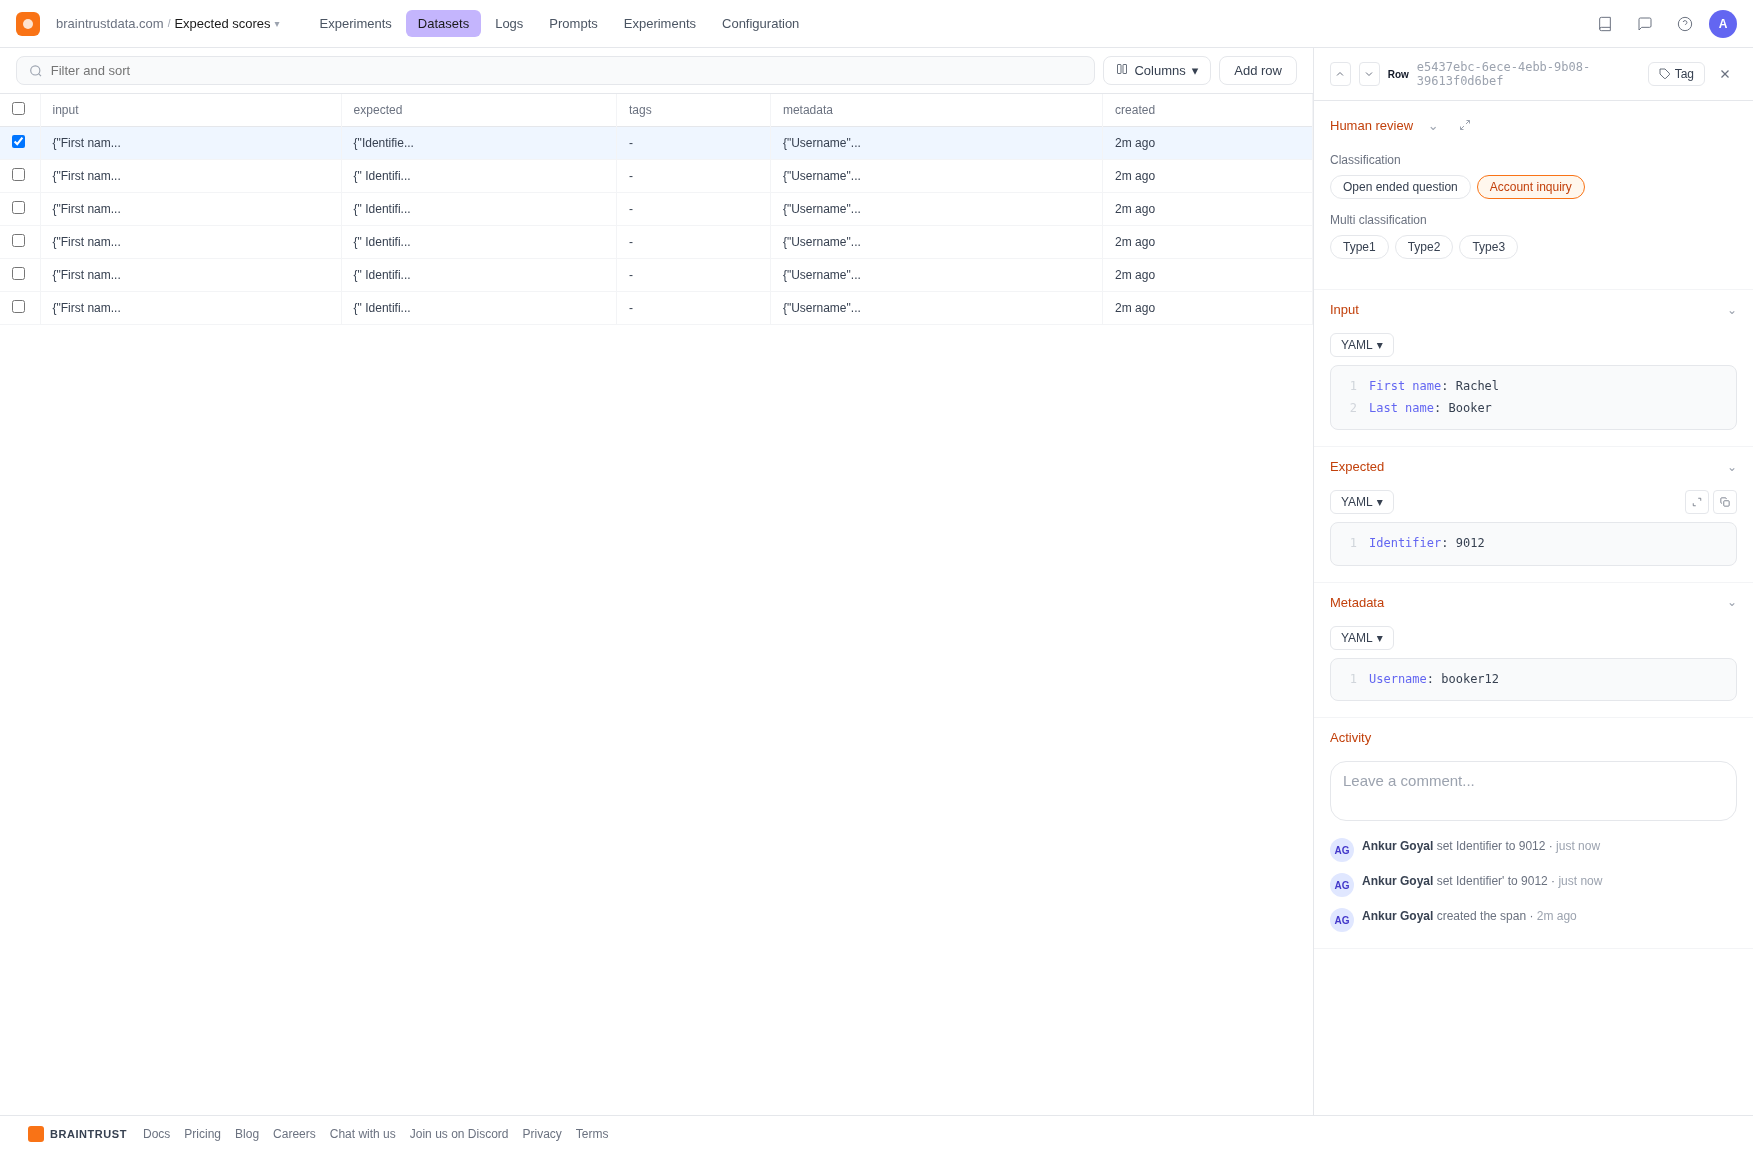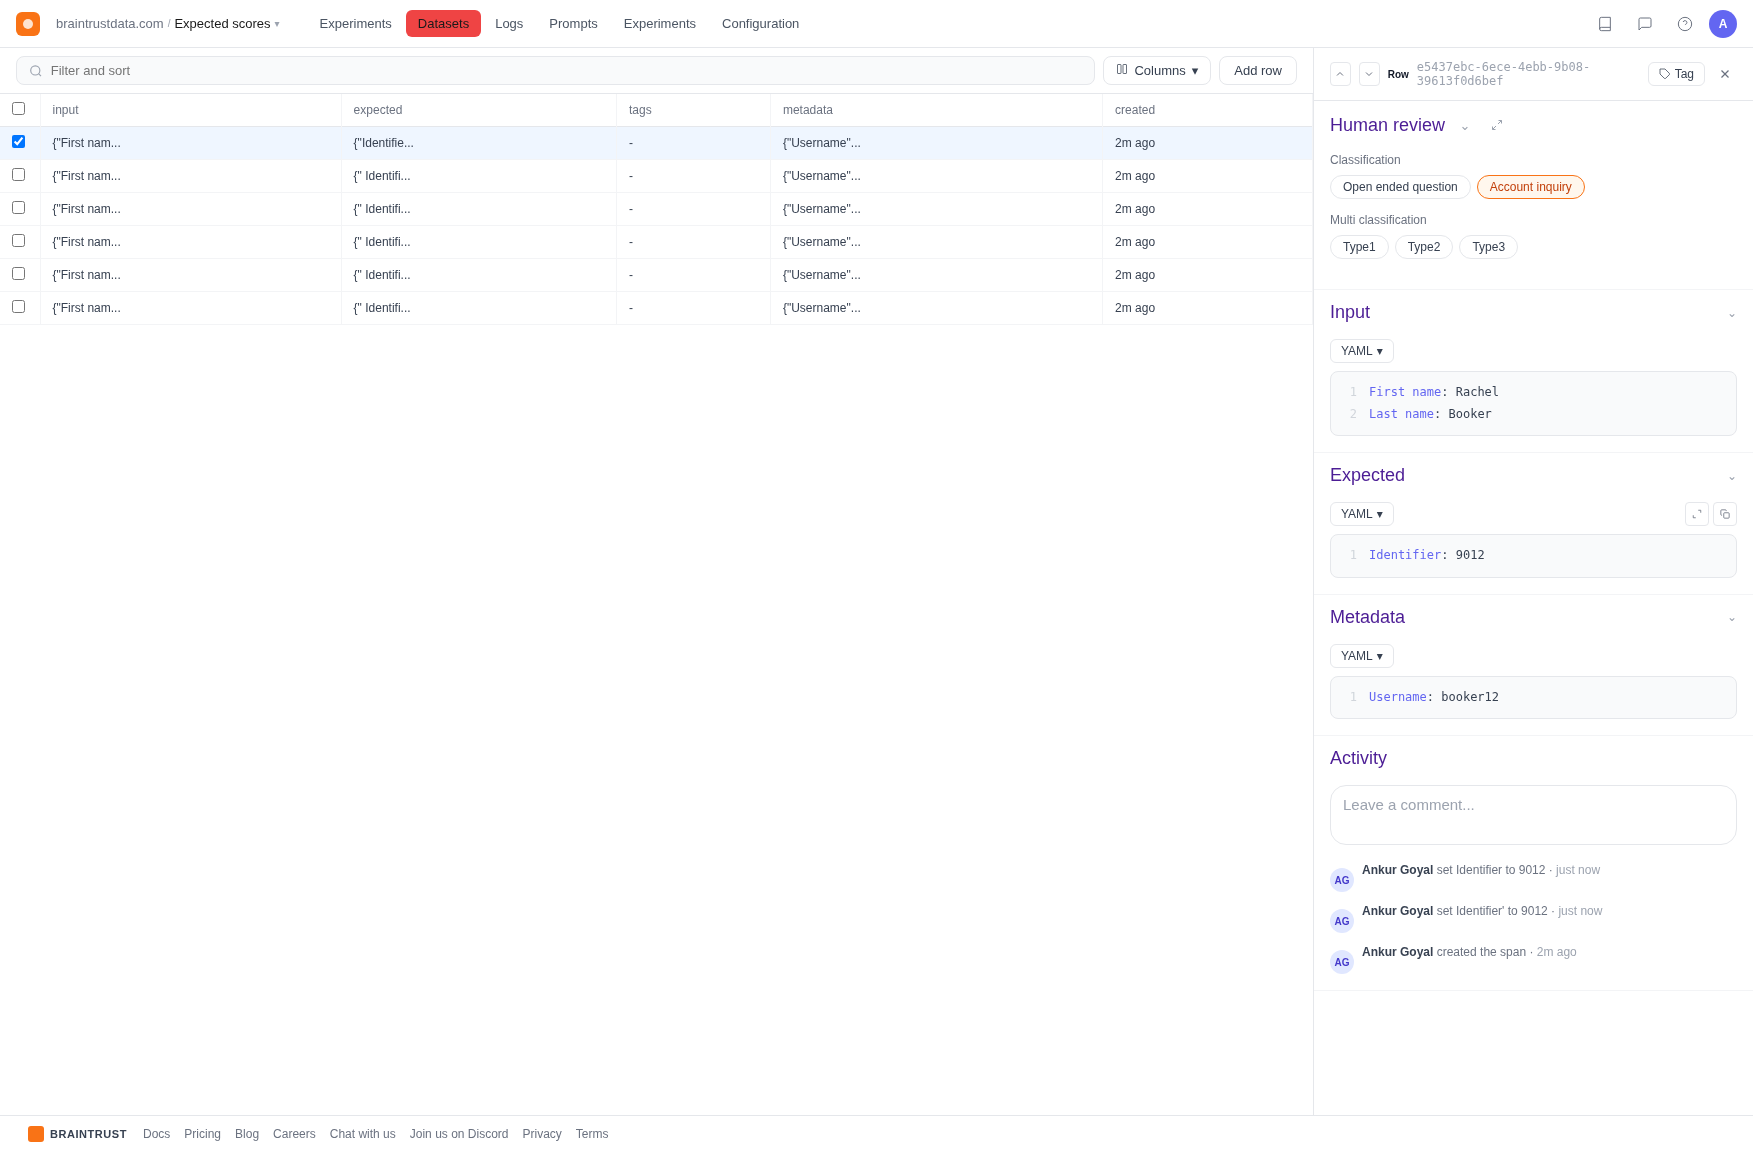--- a/index.html
+++ b/index.html
@@ -10,21 +10,21 @@
       display: flex; align-items: center; height: 48px; border-bottom: 1px solid #e5e7eb;
       padding: 0 16px; gap: 4px; flex-shrink: 0; background: #fff;
     }
     .nav-logo { display: flex; align-items: center; gap: 8px; margin-right: 12px; }
     .nav-logo-icon { width: 24px; height: 24px; background: #f97316; border-radius: 6px; display: flex; align-items: center; justify-content: center; }
     .nav-breadcrumb { display: flex; align-items: center; gap: 4px; color: #6b7280; font-size: 13px; margin-right: 8px; }
     .nav-breadcrumb-active { color: #1a1a1a; font-weight: 500; }
     .nav-chevron { color: #9ca3af; font-size: 10px; }
     .nav-links { display: flex; align-items: center; gap: 2px; margin-left: 16px; }
     .nav-link { padding: 6px 12px; border-radius: 6px; cursor: pointer; color: #4b5563; font-size: 13px; }
-    .nav-link.active { background: #ef4444; color: #1a1a1a; font-weight: 500; }
+    .nav-link.active { background: #c4b5fd; color: #1a1a1a; font-weight: 500; }
     .nav-right { margin-left: auto; display: flex; align-items: center; gap: 8px; }
     .nav-icon-btn { width: 32px; height: 32px; border-radius: 6px; display: flex; align-items: center; justify-content: center; cursor: pointer; color: #6b7280; }
     .nav-avatar { width: 28px; height: 28px; border-radius: 50%; background: #6366f1; display: flex; align-items: center; justify-content: center; color: white; font-size: 12px; font-weight: 600; cursor: pointer; }
 
     
     .main-layout { display: flex; flex: 1; overflow: hidden; }
 
     
     .left-panel { display: flex; flex-direction: column; flex: 1; overflow: hidden; }
 
@@ -64,21 +64,21 @@
     .row-nav-btn { width: 24px; height: 24px; border-radius: 4px; display: flex; align-items: center; justify-content: center; cursor: pointer; color: #6b7280; border: 1px solid #e5e7eb; }
     .row-title { font-size: 10px; font-weight: 600; color: #111827; }
     .row-id { font-size: 12px; color: #9ca3af; font-family: monospace; }
     .row-header-actions { margin-left: auto; display: flex; align-items: center; gap: 8px; }
     .tag-btn { display: flex; align-items: center; gap: 4px; padding: 4px 10px; border: 1px solid #e5e7eb; border-radius: 6px; cursor: pointer; font-size: 12px; color: #374151; background: #fff; }
     .close-btn { width: 24px; height: 24px; display: flex; align-items: center; justify-content: center; cursor: pointer; color: #6b7280; border-radius: 4px; }
 
     
     .section { border-bottom: 1px solid #f3f4f6; }
     .section-header { display: flex; align-items: center; padding: 12px 16px; cursor: pointer; gap: 8px; }
-    .section-title { font-size: 18px; font-weight: 500; color: #4c1d95; }
+    .section-title { font-size: 13px; font-weight: 500; color: #c2410c; }
     .section-chevron { margin-left: auto; color: #9ca3af; font-size: 12px; }
     .section-expand-btn { width: 24px; height: 24px; display: flex; align-items: center; justify-content: center; cursor: pointer; color: #9ca3af; border-radius: 4px; }
 
     
     .human-review-content { padding: 4px 16px 16px; }
     .classification-label { font-size: 12px; color: #6b7280; margin-bottom: 8px; font-weight: 500; }
     .tag-pills { display: flex; flex-wrap: wrap; gap: 6px; margin-bottom: 14px; }
     .tag-pill { padding: 4px 12px; border: 1px solid #e5e7eb; border-radius: 100px; font-size: 12px; color: #374151; cursor: pointer; background: #fff; }
     .tag-pill.active { background: #fff7ed; border-color: #f97316; color: #c2410c; }
 
@@ -93,21 +93,21 @@
     .yaml-line-num { color: #d1d5db; min-width: 16px; text-align: right; user-select: none; }
     .yaml-key { color: #6366f1; }
     .yaml-colon { color: #374151; }
     .yaml-value { color: #374151; }
 
     
     .activity-content { padding: 4px 16px 16px; }
     .comment-box { border: 1px solid #e5e7eb; border-radius: 16px; padding: 10px 12px; font-size: 15px; color: #9ca3af; margin-bottom: 16px; min-height: 60px; cursor: text; }
     .activity-list { display: flex; flex-direction: column; gap: 10px; }
     .activity-item { display: flex; align-items: flex-start; gap: 8px; }
-    .activity-avatar { width: 24px; height: 24px; border-radius: 50%; background: #e0e7ff; display: flex; align-items: center; justify-content: center; font-size: 10px; font-weight: 600; color: #4338ca; flex-shrink: 0; margin-top: 7px; }
+    .activity-avatar { width: 24px; height: 24px; border-radius: 50%; background: #e0e7ff; display: flex; align-items: center; justify-content: center; font-size: 10px; font-weight: 600; color: #4338ca; flex-shrink: 0; margin-top: 1px; }
     .activity-text { font-size: 12px; color: #6b7280; line-height: 1.5; }
     .activity-text strong { color: #374151; font-weight: 600; }
     .activity-time { color: #9ca3af; }
 
     
     .footer { display: flex; align-items: center; padding: 10px 20px; border-top: 1px solid #e5e7eb; gap: 16px; background: #fff; flex-shrink: 0; }
     .footer-logo { display: flex; align-items: center; gap: 6px; color: #6b7280; font-size: 12px; font-weight: 500; padding-left: 8px; }
     .footer-logo-icon { width: 16px; height: 16px; background: #f97316; border-radius: 3px; }
     .footer-links { display: flex; gap: 14px; }
     .footer-link { font-size: 12px; color: #6b7280; cursor: pointer; text-decoration: none; }

